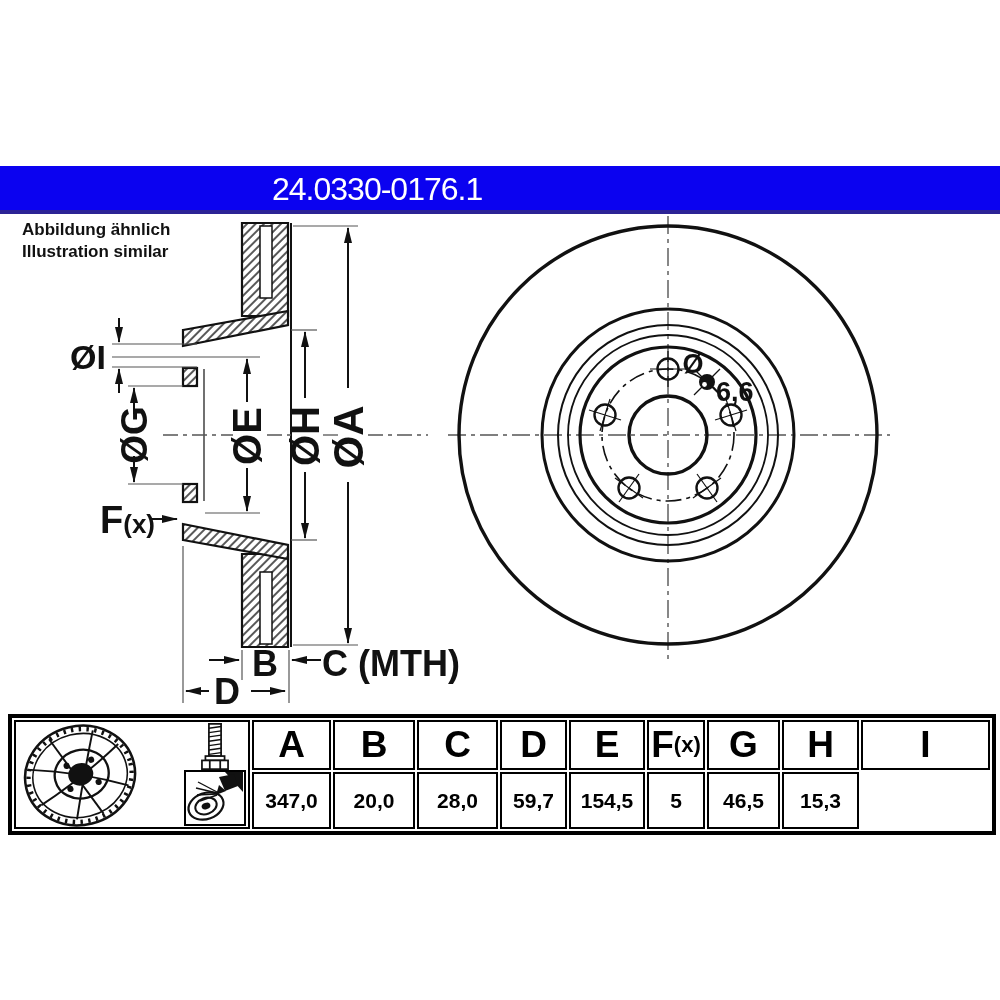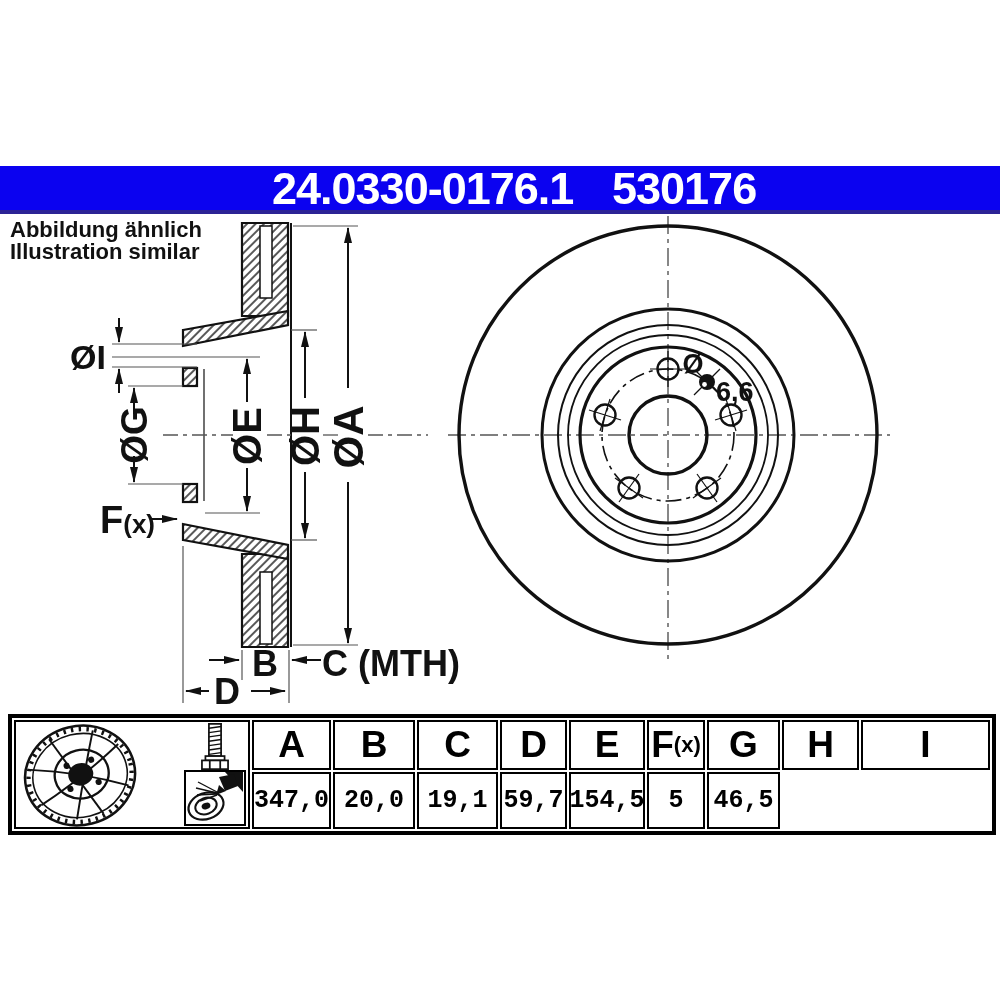--- a/index.html
+++ b/index.html
@@ -20,35 +20,35 @@
     width: 1000px; height: 44px;
     background: #0b02f0;
     border-bottom: 4px solid #2c2395;
   }
   .header-bar .catno, .header-bar .refno {
     position: absolute;
     top: 0;
     height: 32px;
     line-height: 46px;
     color: #ffffff;
-    font-weight: bold;
-    font-size: 45px;
+    font-weight: normal;
+    font-size: 32px;
     letter-spacing: -1px;
     white-space: nowrap;
   }
   .header-bar .catno { left: 272px; }
   .header-bar .refno { left: 612px; }
 
   
   .note {
     position: absolute;
-    left: 10px; top: 219px;
+    left: 22px; top: 219px;
     color: #111;
     font-weight: bold;
-    font-size: 22px;
+    font-size: 17px;
     line-height: 22px;
     white-space: nowrap;
   }
 
   
   svg.tech { position: absolute; left: 0; top: 0; width: 1000px; height: 1000px; }
   .dimtxt { font-family: "Liberation Sans", sans-serif; font-weight: bold; fill: #111; }
 
   
   .spec-table {
@@ -90,30 +90,29 @@
     justify-content: space-between;
   }
   .spray-box {
     box-sizing: border-box;
     width: 62px; height: 56px;
     border: 2.5px solid #000;
     background: #fff;
   }
   .col-header { font-weight: bold; font-size: 37px; color: #000; }
   .col-header .col-suffix { font-size: 22px; font-weight: bold; }
-  .col-value { font-weight: bold; font-size: 25px; color: #000; font-family: Liberation Mono, monospace; }
+  .col-value { font-weight: bold; font-size: 21px; color: #000; }
 </style>
 </head>
 <body>
 
 <div class="page">
 
   <div class="header-bar" style="background-color: rgb(11, 2, 240);">
     <span class="catno">24.0330-0176.1</span>
-    <span class="refno">530176</span>
   </div>
 
   <div class="note">
     <div>Abbildung ähnlich</div>
     <div>Illustration similar</div>
   </div>
 
   <svg class="tech" viewBox="0 0 1000 1000">
     <defs>
       <pattern id="hatch" patternUnits="userSpaceOnUse" width="6" height="6" patternTransform="rotate(-45)">
@@ -347,19 +346,20 @@
         <span>H</span>
         <span class="col-suffix"></span>
       </div>
     <div class="cell col-header">
         <span>I</span>
         <span class="col-suffix"></span>
       </div>
 
     <div class="cell col-value">347,0</div>
     <div class="cell col-value">20,0</div>
-    <div class="cell col-value">19,1</div>
+    <div class="cell col-value">28,0</div>
     <div class="cell col-value">59,7</div>
     <div class="cell col-value">154,5</div>
     <div class="cell col-value">5</div>
     <div class="cell col-value">46,5</div>
+    <div class="cell col-value">15,3</div>
   </div>
 </div>
 
 </body></html>

